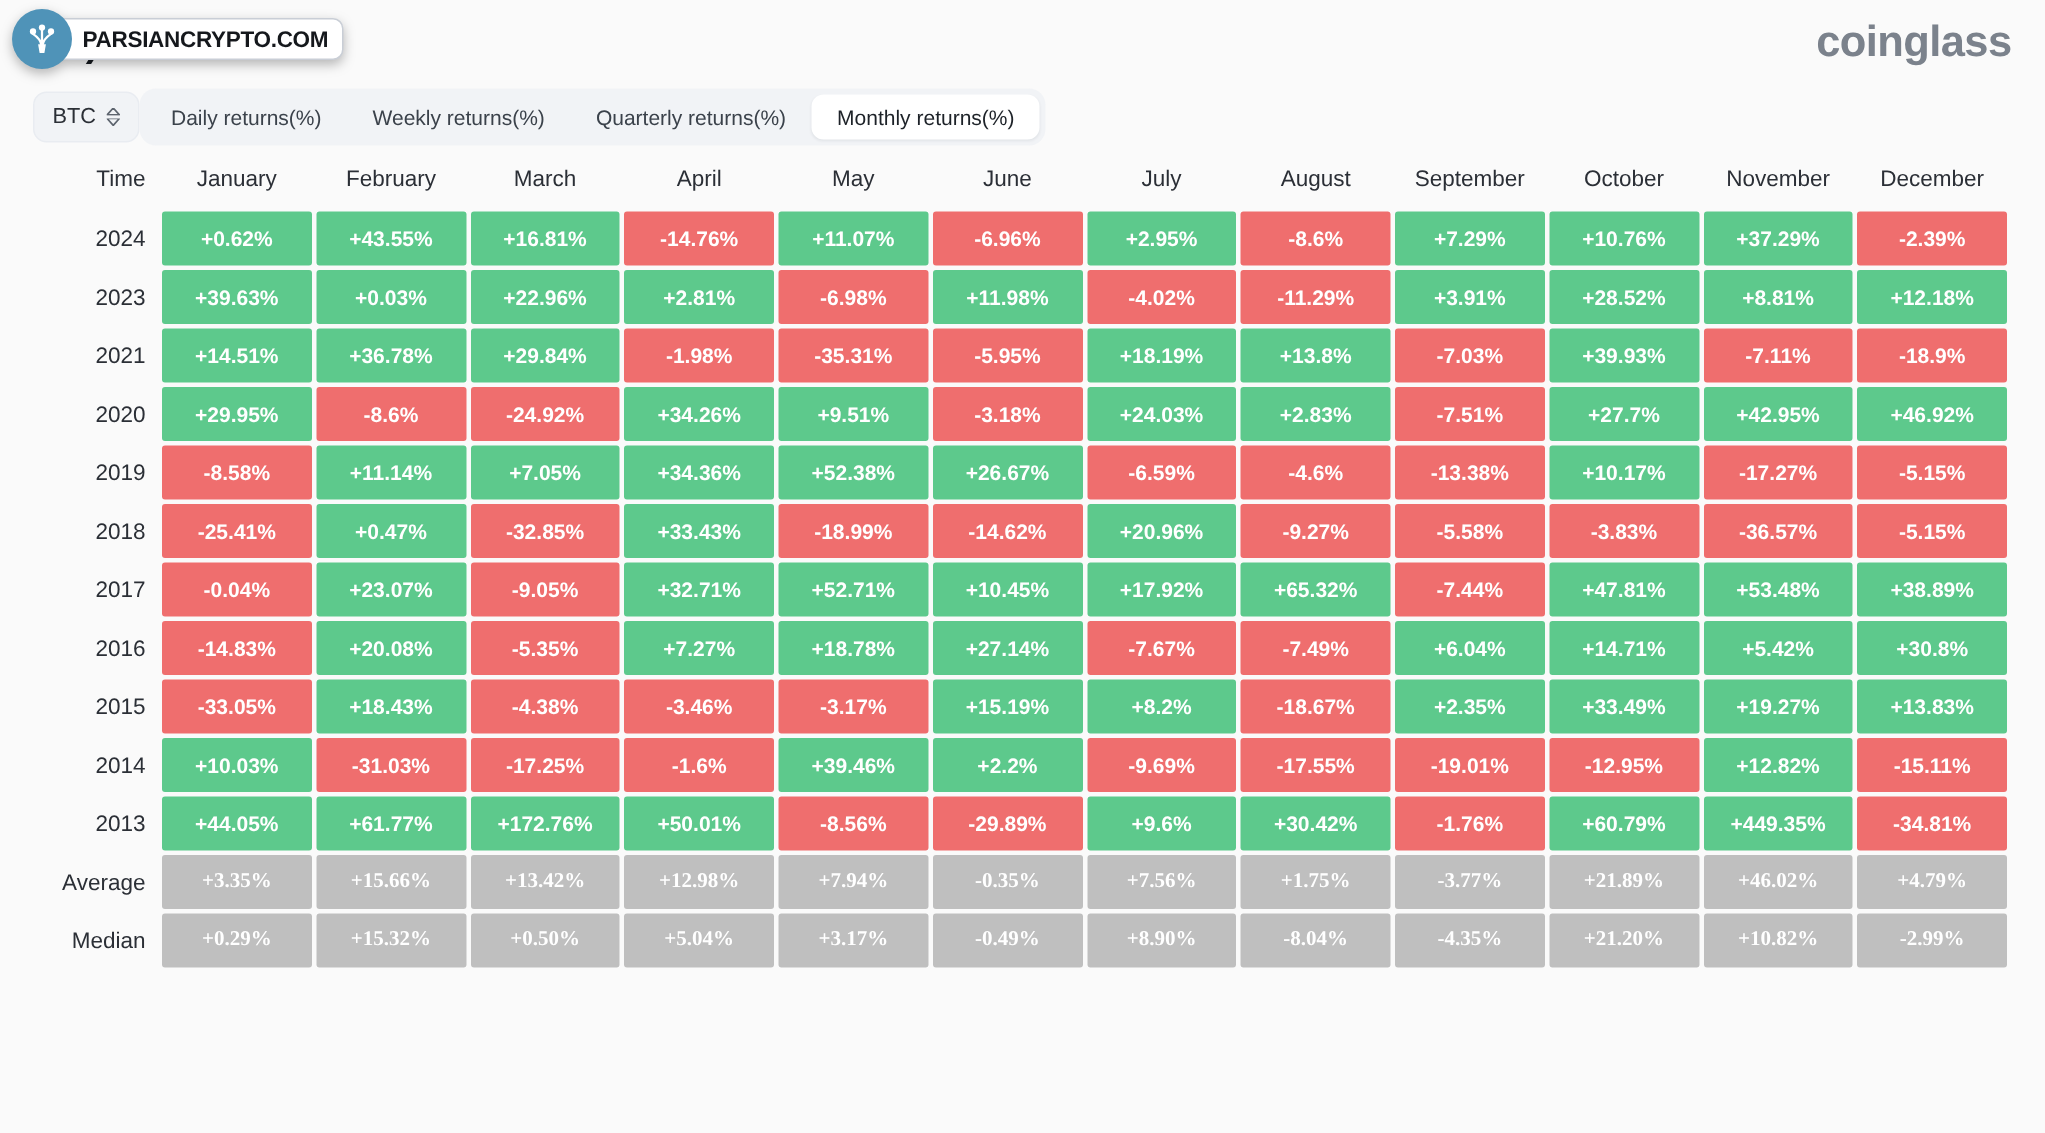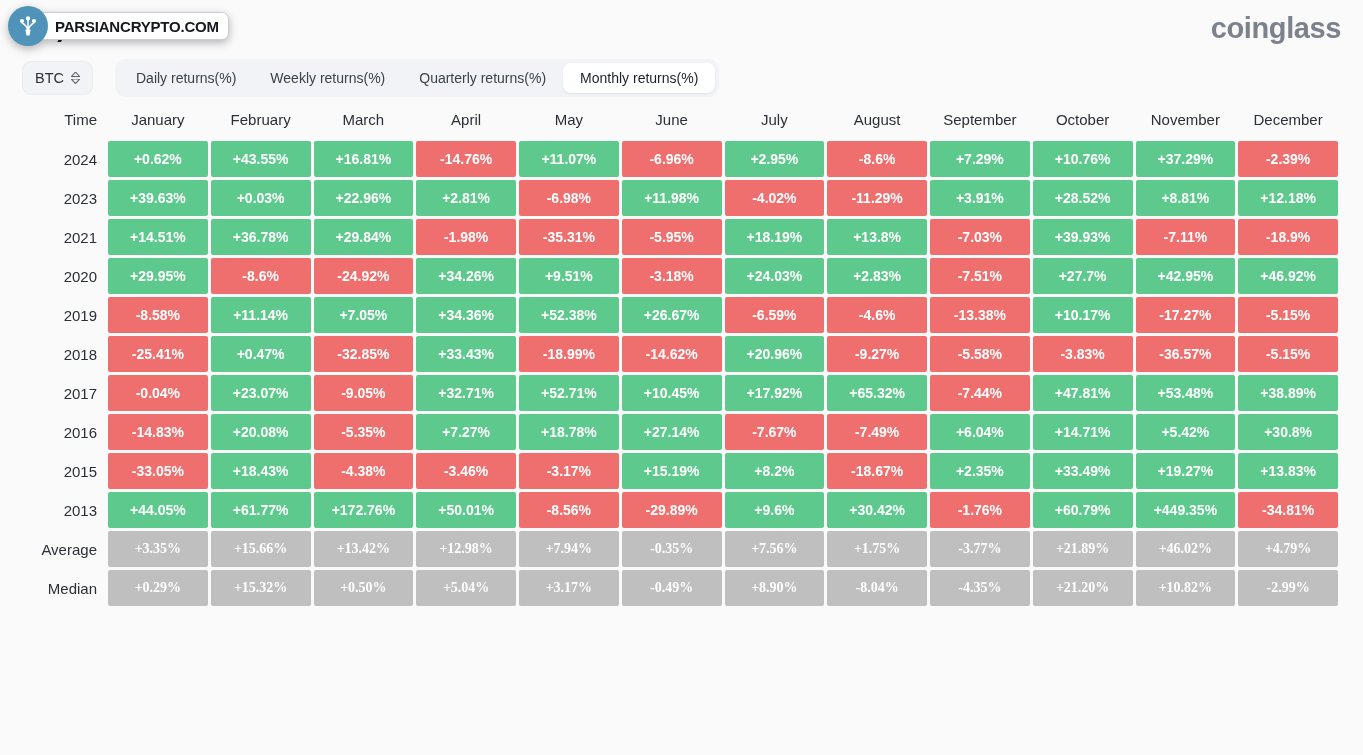--- a/index.html
+++ b/index.html
@@ -24,21 +24,21 @@
     color:#161a1e;white-space:nowrap;
     margin-left:4px;
   }
   .brand{
     font-size:29px;font-weight:700;letter-spacing:-.4px;
     color:#7b828c;
   }
 
   
   .controls{
-    display:flex;align-items:center;gap:22px;
+    display:flex;align-items:center;gap:0;
     padding:0 22px;height:44px;
   }
   .symbol-select{
     display:flex;align-items:center;gap:7px;
     background:#f1f3f6;border:1px solid #e9ecf1;border-radius:9px;
     height:32px;padding:0 12px;font-size:14.5px;color:#2b2f36;
     cursor:pointer;
   }
   .stepper-icon{display:flex;flex-direction:column;gap:2px;line-height:0;color:#5d646e;}
   .stepper-icon svg{display:block;}
@@ -281,20 +281,35 @@
           <td class="cell neg">-3.17%</td>
           <td class="cell pos">+15.19%</td>
           <td class="cell pos">+8.2%</td>
           <td class="cell neg">-18.67%</td>
           <td class="cell pos">+2.35%</td>
           <td class="cell pos">+33.49%</td>
           <td class="cell pos">+19.27%</td>
           <td class="cell pos">+13.83%</td>
         </tr>
         <tr>
+          <td class="rowhead">2014</td>
+          <td class="cell pos">+10.03%</td>
+          <td class="cell neg">-31.03%</td>
+          <td class="cell neg">-17.25%</td>
+          <td class="cell neg">-1.6%</td>
+          <td class="cell pos">+39.46%</td>
+          <td class="cell pos">+2.2%</td>
+          <td class="cell neg">-9.69%</td>
+          <td class="cell neg">-17.55%</td>
+          <td class="cell neg">-19.01%</td>
+          <td class="cell neg">-12.95%</td>
+          <td class="cell pos">+12.82%</td>
+          <td class="cell neg">-15.11%</td>
+        </tr>
+        <tr>
           <td class="rowhead">2013</td>
           <td class="cell pos">+44.05%</td>
           <td class="cell pos">+61.77%</td>
           <td class="cell pos">+172.76%</td>
           <td class="cell pos">+50.01%</td>
           <td class="cell neg">-8.56%</td>
           <td class="cell neg">-29.89%</td>
           <td class="cell pos">+9.6%</td>
           <td class="cell pos">+30.42%</td>
           <td class="cell neg">-1.76%</td>

